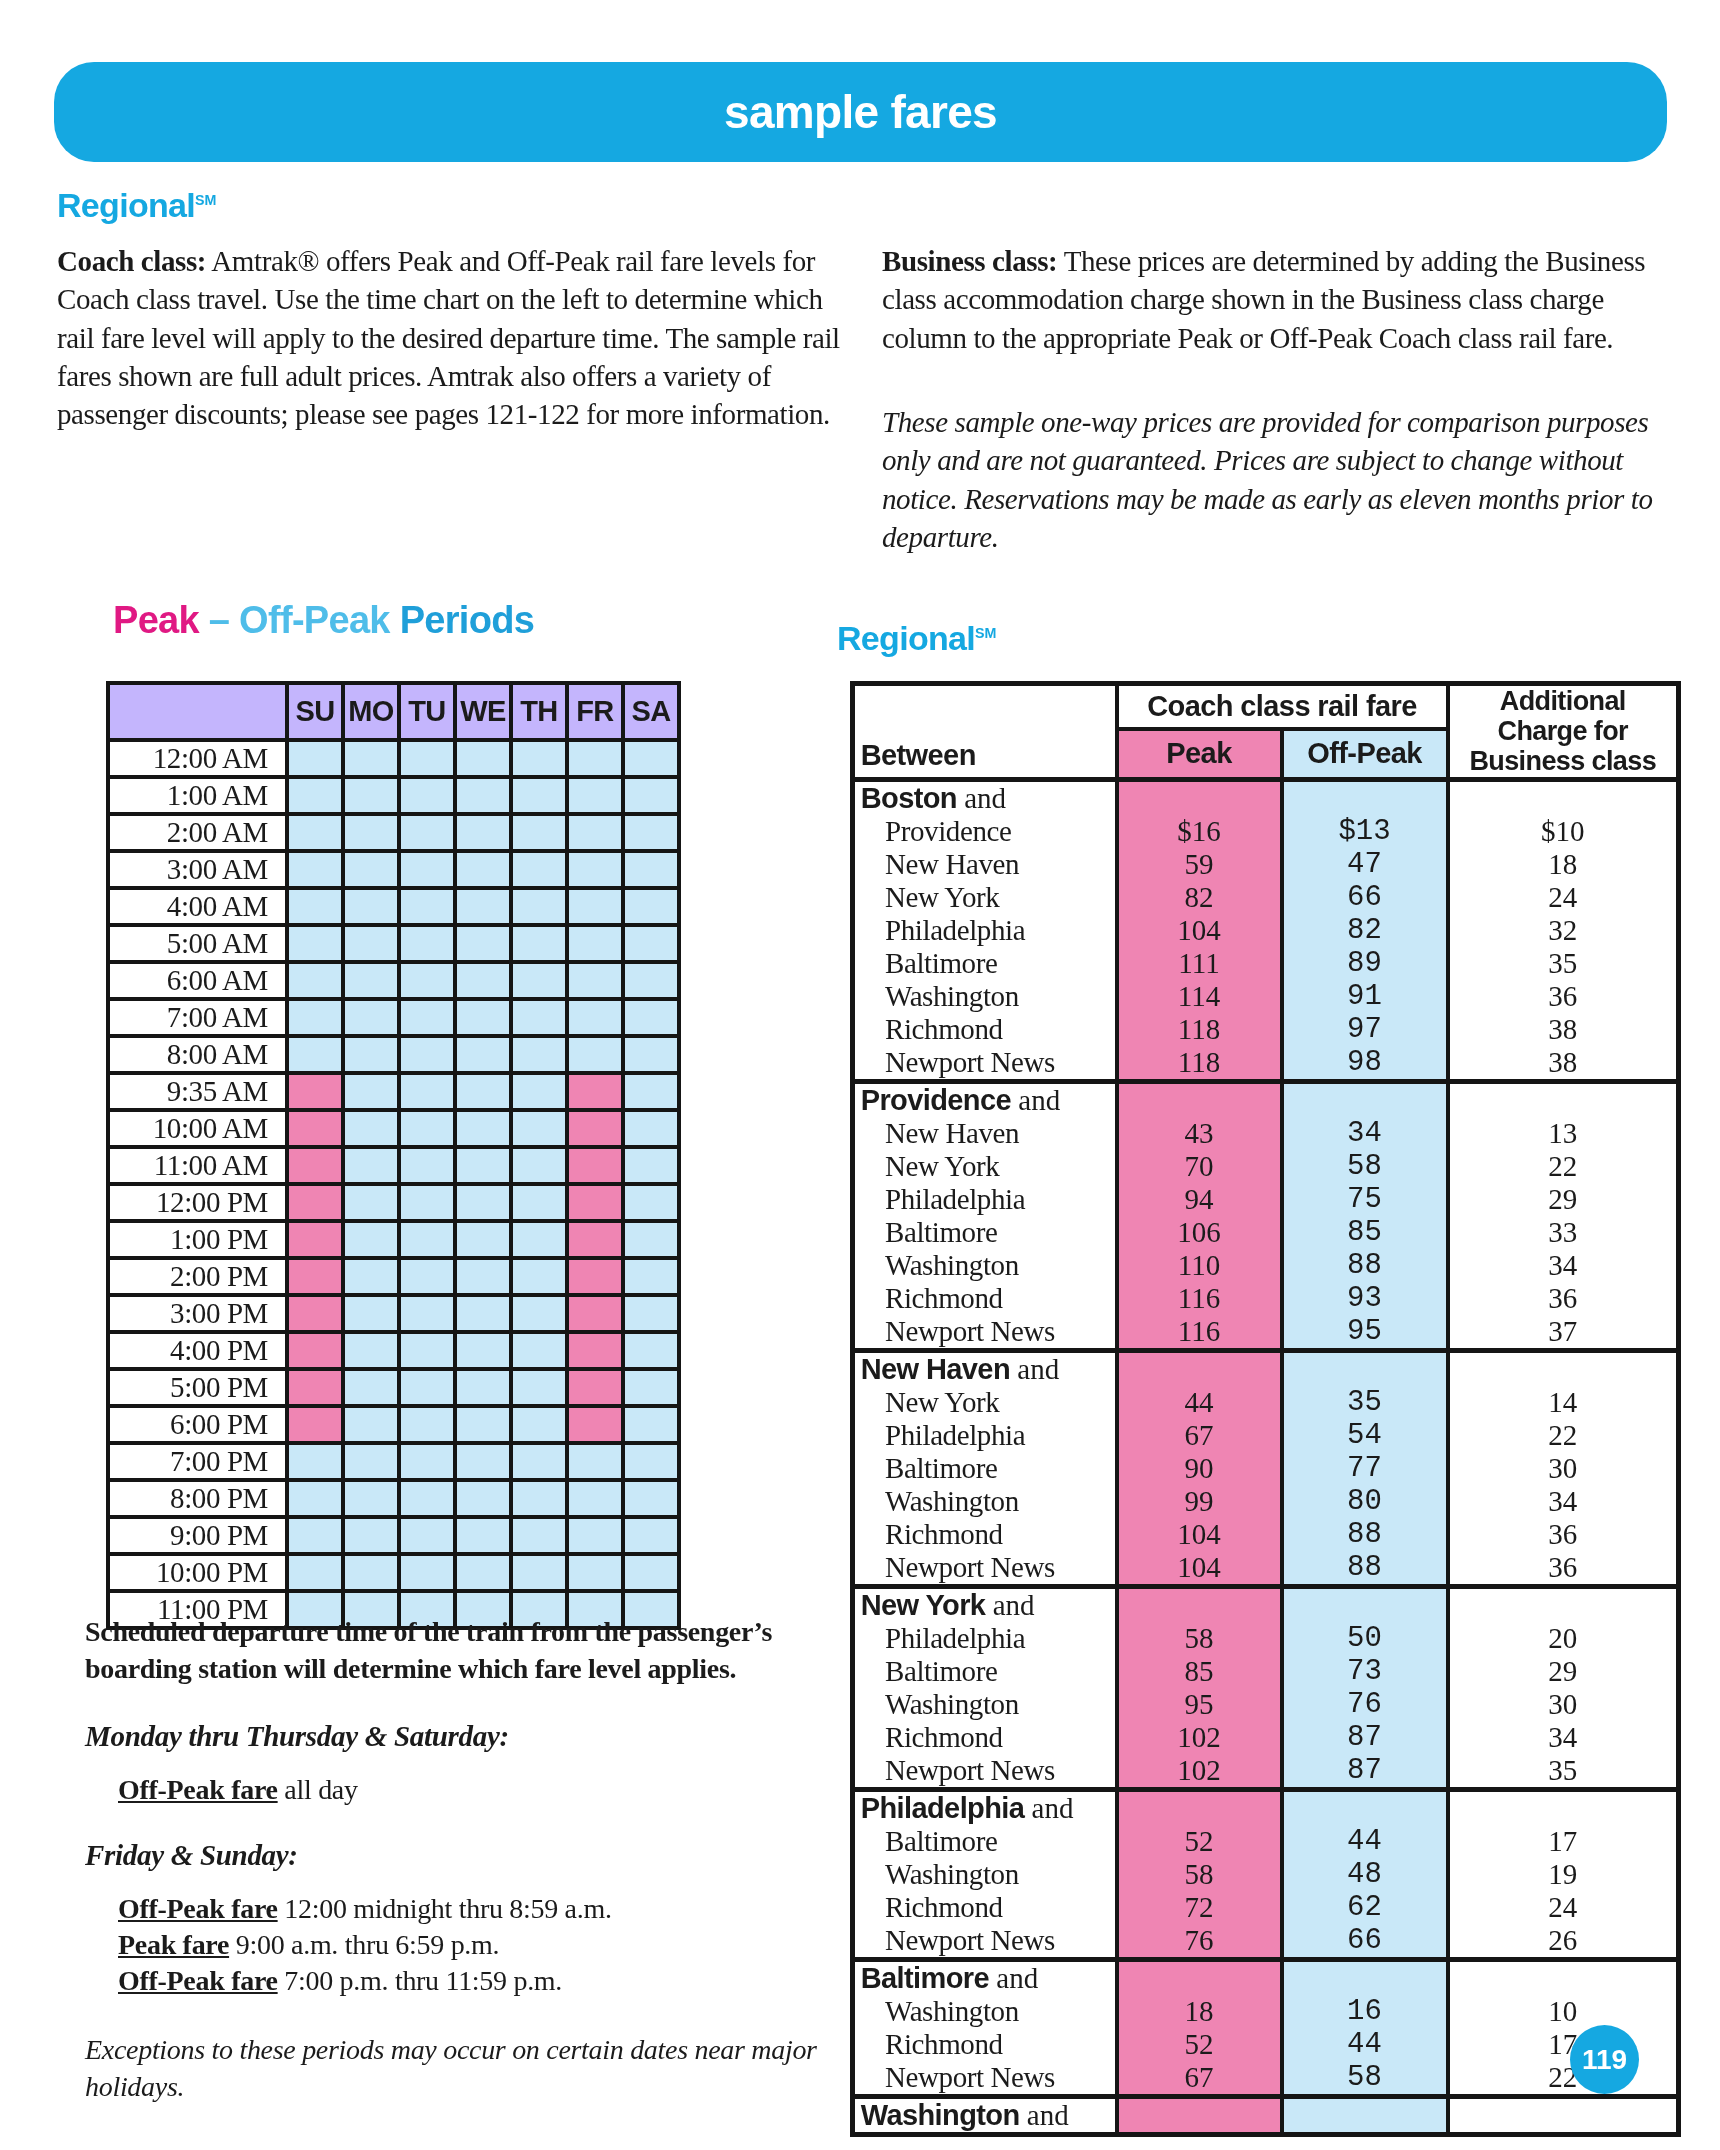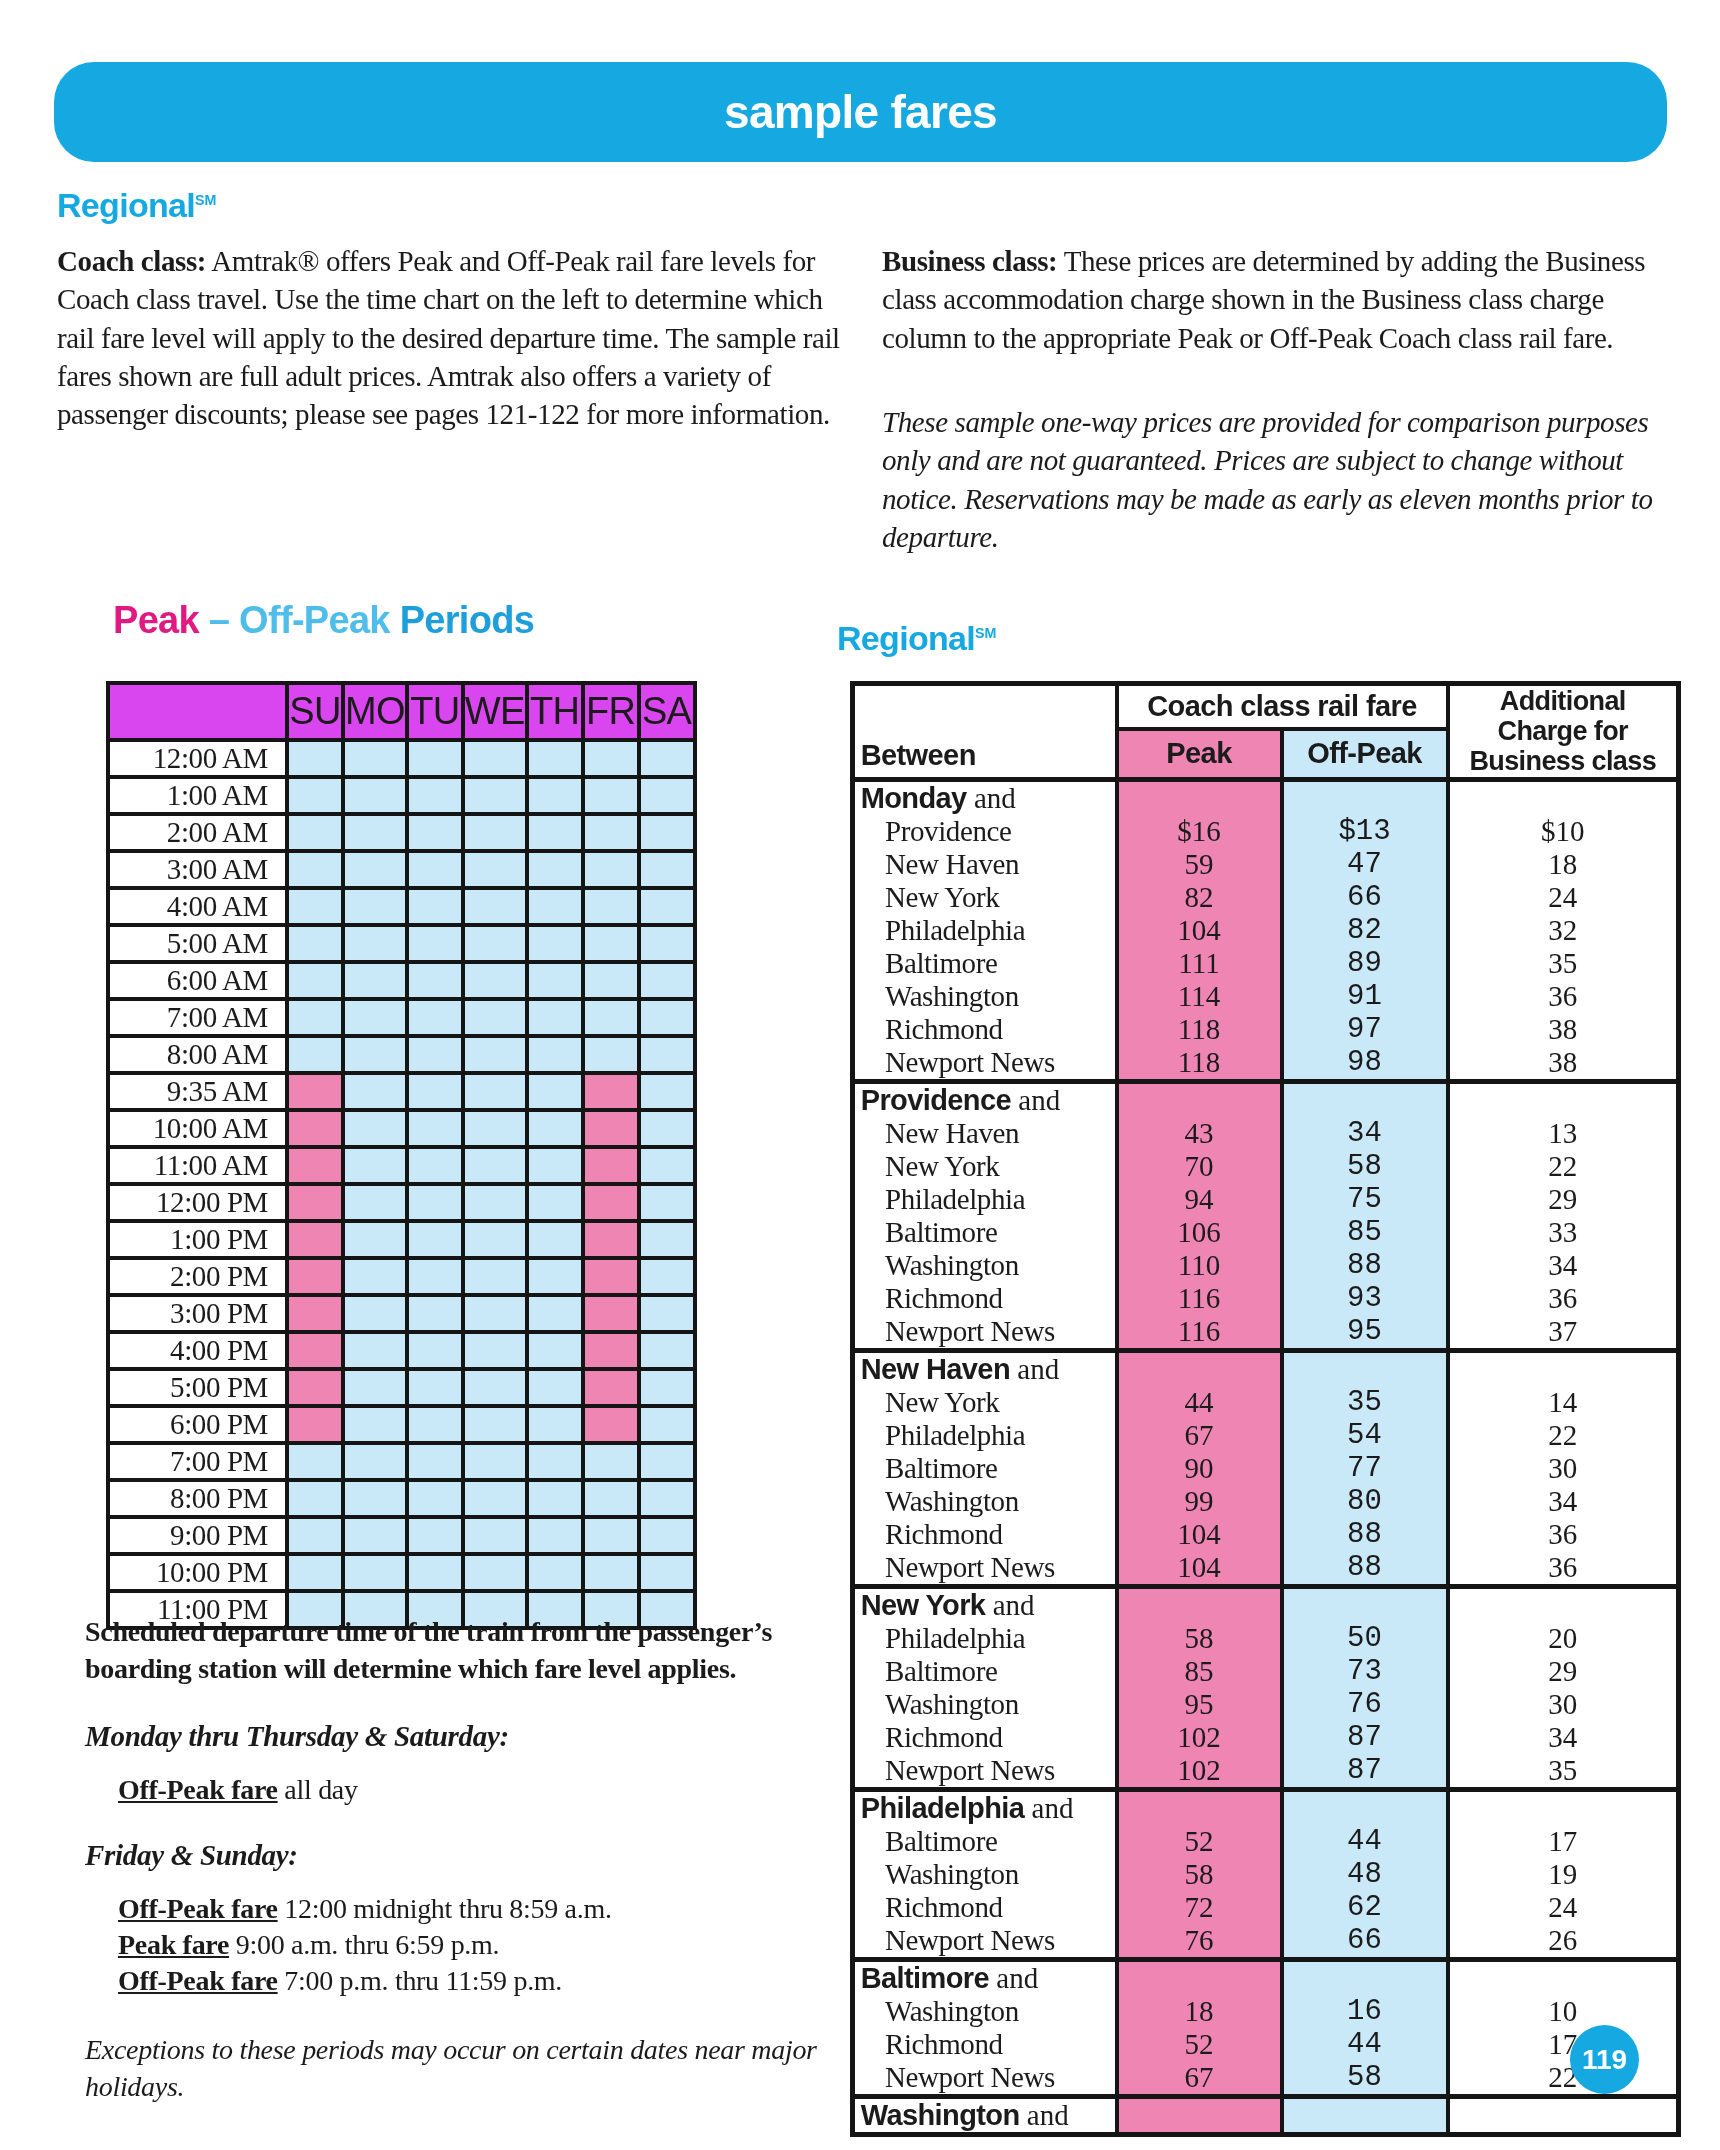--- a/index.html
+++ b/index.html
@@ -37,22 +37,22 @@
   .t-peak    { color:var(--title-magenta); }
   .t-dash    { color:var(--title-light-blue); }
   .t-offpeak { color:var(--title-light-blue); }
   .t-periods { color:var(--title-periods-blue); }
 
   
   .grid-table { position:absolute; left:106px; top:681px; border-collapse:collapse; table-layout:fixed; }
   .grid-table th, .grid-table td { border:4.3px solid #151515; }
   .grid-table .col-time { width:179px; }
   .grid-table .col-day  { width:56px; }
-  .grid-table thead th { height:57px; background:#d946ef; font-family:"Liberation Sans", sans-serif;
-                         font-weight:normal; font-size:38px; letter-spacing:-0.7px; }
+  .grid-table thead th { height:57px; background:#c4b5fd; font-family:"Liberation Sans", sans-serif;
+                         font-weight:bold; font-size:29px; letter-spacing:-0.7px; }
   .grid-table tbody td { height:33px; }
   .grid-table td.time { background:#fff; text-align:right; padding-right:17px; font-size:29px;
                         letter-spacing:-0.4px; white-space:nowrap; }
   .grid-table td.cell-off  { background:var(--offpeak-blue); }
   .grid-table td.cell-peak { background:var(--peak-pink); }
 
   
   .notes { position:absolute; left:85px; top:1614px; width:767px; font-size:28px; letter-spacing:-0.3px; }
   .notes .bold-note { font-weight:bold; line-height:1.32; }
   .notes .sched-head { margin-top:32px; font-weight:bold; font-style:italic; font-size:29px; }
@@ -424,21 +424,21 @@
         <th class="coach bR" colspan="2">Coach class rail fare</th>
         <th class="business" rowspan="2">Additional Charge for Business class</th>
       </tr>
       <tr>
         <th class="peak-h bR">Peak</th>
         <th class="off-h bR">Off-Peak</th>
       </tr>
     </thead>
   <tbody>
         <tr class="group-row">
-          <td class="glabel bR"><b>Monday</b> <span>and</span></td>
+          <td class="glabel bR"><b>Boston</b> <span>and</span></td>
           <td class="c-peak bR"></td>
           <td class="c-off bR"></td>
           <td class="c-bus"></td>
         </tr>
         <tr>
           <td class="city bR">Providence</td>
           <td class="c-peak bR">$16</td>
           <td class="c-off bR">$13</td>
           <td class="c-bus">$10</td>
         </tr>

